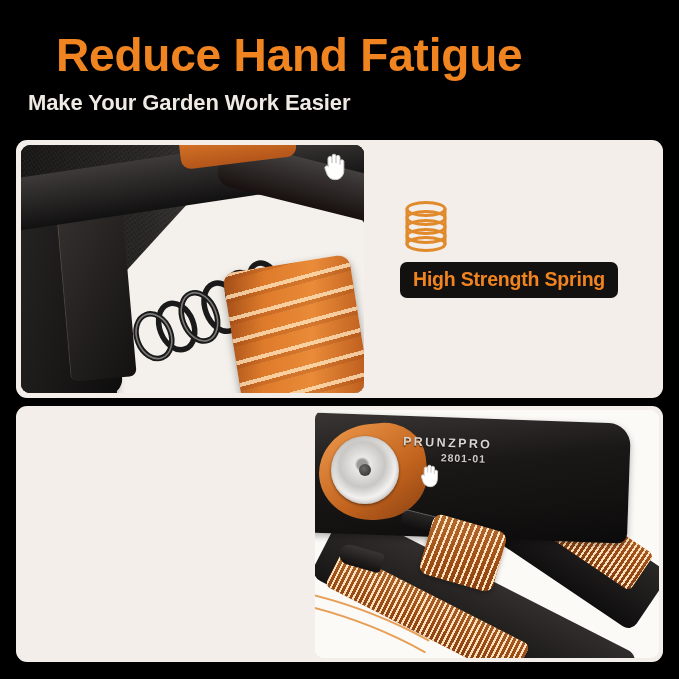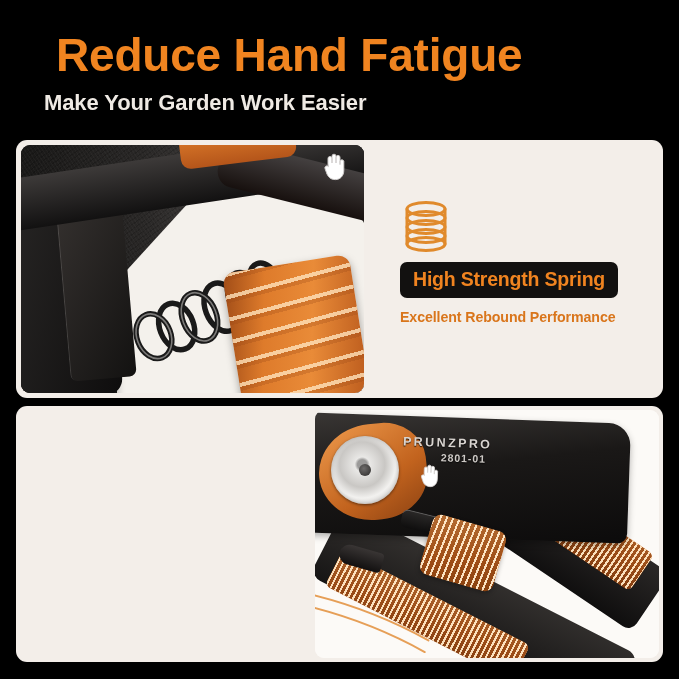--- a/index.html
+++ b/index.html
@@ -33,21 +33,21 @@
     left: 56px;
     top: 28px;
     font-size: 46px;
     font-weight: bold;
     color: #F08420;
     letter-spacing: -0.2px;
     white-space: nowrap;
   }
   .subhead {
     position: absolute;
-    left: 44px;
+    left: 28px;
     top: 90px;
     font-size: 22px;
     font-weight: bold;
     color: #EFEAE4;
     letter-spacing: -0.1px;
     white-space: nowrap;
   }
 
   
   .card {
@@ -444,21 +444,20 @@
             <ellipse cx="26" cy="38" rx="19" ry="6.5"></ellipse>
             <ellipse cx="26" cy="46" rx="19" ry="6.5"></ellipse>
           </g>
           <g fill="none" stroke="#E08A2C" stroke-width="3" stroke-linecap="round">
             <path d="M7 11v35"></path>
             <path d="M45 11v35"></path>
           </g>
         </svg>
       </div>
       <div class="pill">High Strength Spring</div>
-      <div class="feature-sub">Excellent Rebound Performance</div>
     </div>
   </div>
 
   <div class="card card-handle">
 
 
     <div class="photo photo-handle">
       <div class="hp-bg"></div>
 
       <svg class="hp-lines" viewBox="0 0 170 150">

